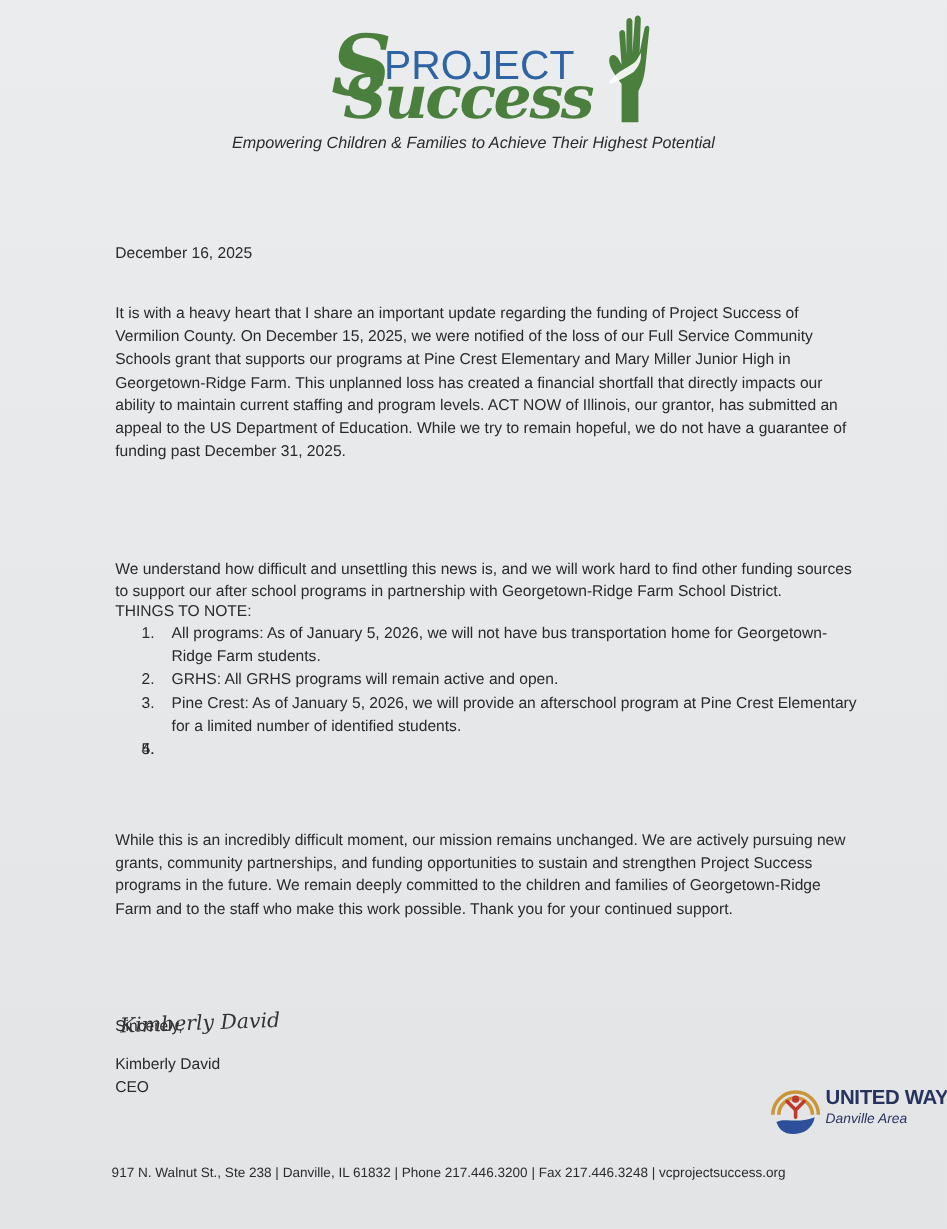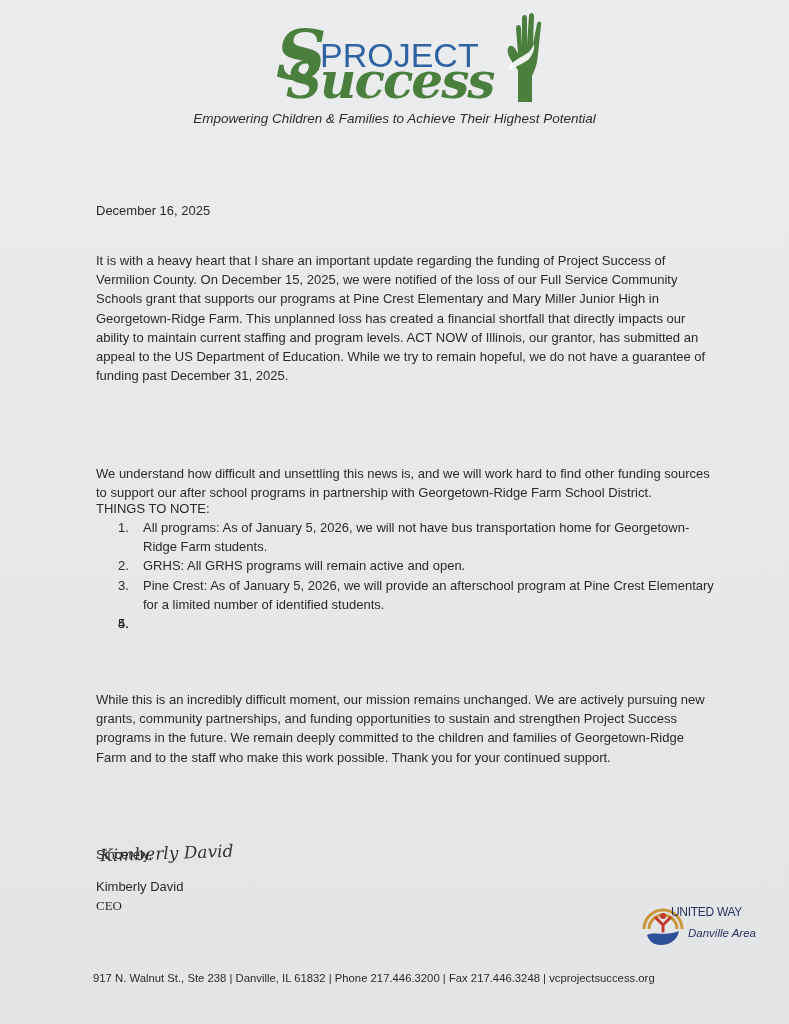--- a/index.html
+++ b/index.html
@@ -44,24 +44,24 @@
   .notes-list li { position: relative; padding-left: 47px; }
   .notes-list li .num { position: absolute; left: 22px; }
   .p3 { top: 690px; }
   .closing { top: 845px; }
   .signature {
     position: absolute; left: 100px; top: 843px;
     font-family: "DejaVu Serif", serif; font-style: italic; font-size: 17px; color: #333;
     transform: rotate(-2deg);
   }
   .signer-name { top: 877px; }
-  .signer-title { top: 896px; font-family: Liberation Serif, serif; }
+  .signer-title { top: 896px; }
   .uw { position: absolute; left: 641px; top: 901px; width: 150px; height: 50px; }
   .uw svg { position: absolute; left: 0; top: 0; }
-  .uw .uw-name { position: absolute; left: 30px; top: 4px; font-weight: normal; font-size: 12px; color: #27335f; letter-spacing: -0.3px; }
+  .uw .uw-name { position: absolute; left: 47px; top: 4px; font-weight: bold; font-size: 17px; color: #27335f; letter-spacing: -0.3px; }
   .uw .uw-area { position: absolute; left: 47px; top: 26px; font-size: 11.5px; color: #27335f; font-style: italic; }
   .footer {
     position: absolute; left: 93px; top: 972px; font-size: 11.3px; color: #2b2b2d; white-space: nowrap;
   }
 </style>
 </head>
 <body>
 
 <div class="page">
 

